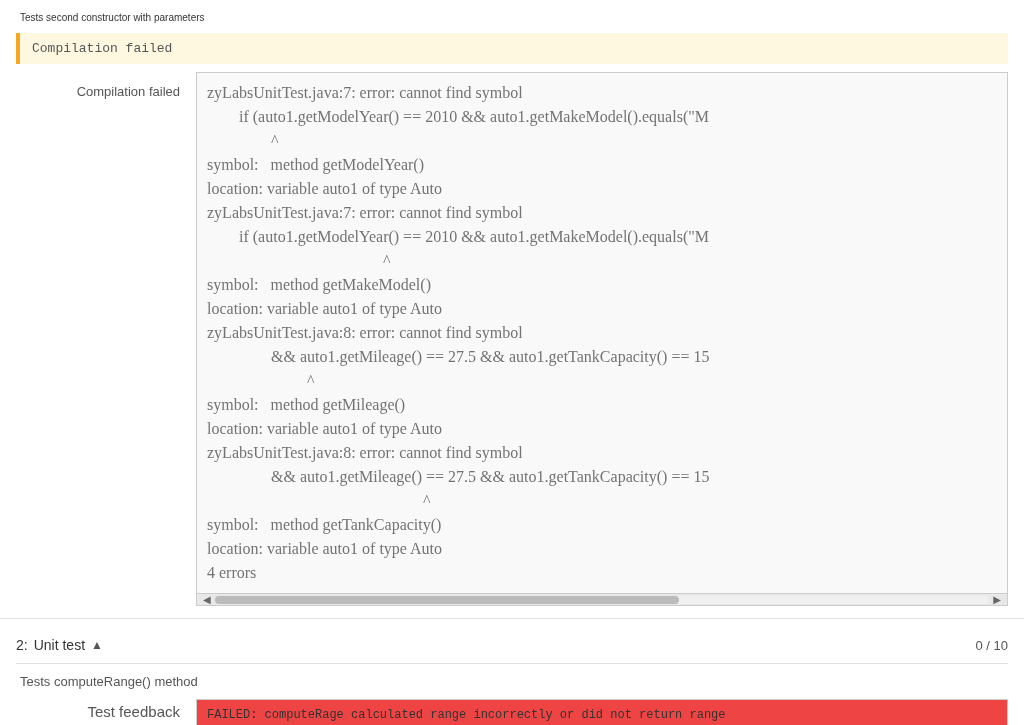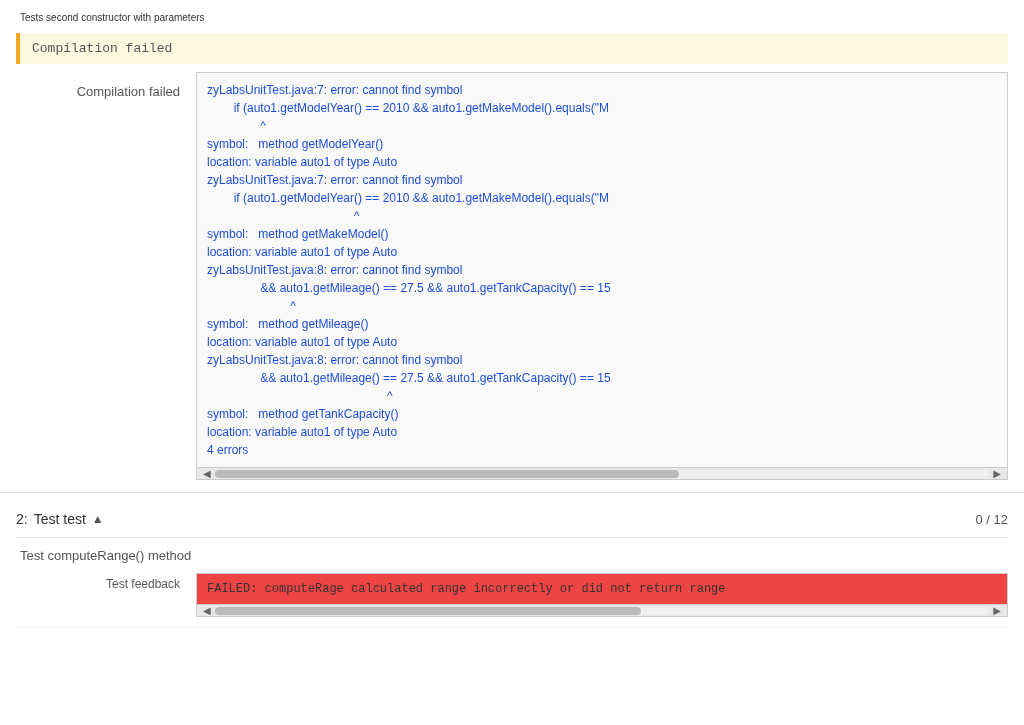--- a/index.html
+++ b/index.html
@@ -57,23 +57,23 @@
 
     .error-code-box {
       flex: 1;
       border: 1px solid #ccc;
       background: #f9f9f9;
       overflow: hidden;
       position: relative;
     }
 
     .error-code-content {
-      font-family: Liberation Sans, sans-serif;
-      font-size: 12px;
-      color: #1d4ed8;
+      font-family: Liberation Serif, serif;
+      font-size: 16px;
+      color: #737373;
       padding: 8px 10px;
       overflow-x: auto;
       white-space: pre;
       line-height: 1.5;
       background: #f9f9f9;
     }
 
     .scrollbar-horizontal {
       height: 12px;
       background: #e8e8e8;
@@ -154,21 +154,21 @@
       padding-left: 4px;
     }
 
     .feedback-row {
       display: flex;
       align-items: flex-start;
     }
 
     .feedback-label {
       min-width: 180px;
-      font-size: 12px;
+      font-size: 15px;
       color: #555;
       text-align: right;
       padding-right: 16px;
       margin-top: 4px;
     }
 
     .feedback-content {
       flex: 1;
       border: 1px solid #ccc;
       background: #f9f9f9;
@@ -227,28 +227,28 @@
           <span class="scroll-arrow">▶</span>
         </div>
       </div>
     </div>
   </div>
 
   <div class="unit-test-section">
     <div class="unit-test-header">
       <div class="unit-test-header-left">
         <span>2:</span>
-        <span>Test test</span>
+        <span>Unit test</span>
         <span class="chevron-icon">▲</span>
       </div>
-      <div class="score-badge">0 / 12</div>
+      <div class="score-badge">0 / 10</div>
     </div>
 
     <div class="test-item">
-      <div class="test-item-title">Test computeRange() method</div>
+      <div class="test-item-title">Tests computeRange() method</div>
 
       <div class="feedback-row">
         <div class="feedback-label">Test feedback</div>
         <div class="feedback-content">
           <div class="feedback-text">FAILED: computeRage calculated range incorrectly or did not return range</div>
           <div class="scrollbar-horizontal">
             <span class="scroll-arrow">◀</span>
             <div class="scrollbar-track">
               <div class="scrollbar-thumb" style="width: 55%; left: 0;"></div>
             </div>

